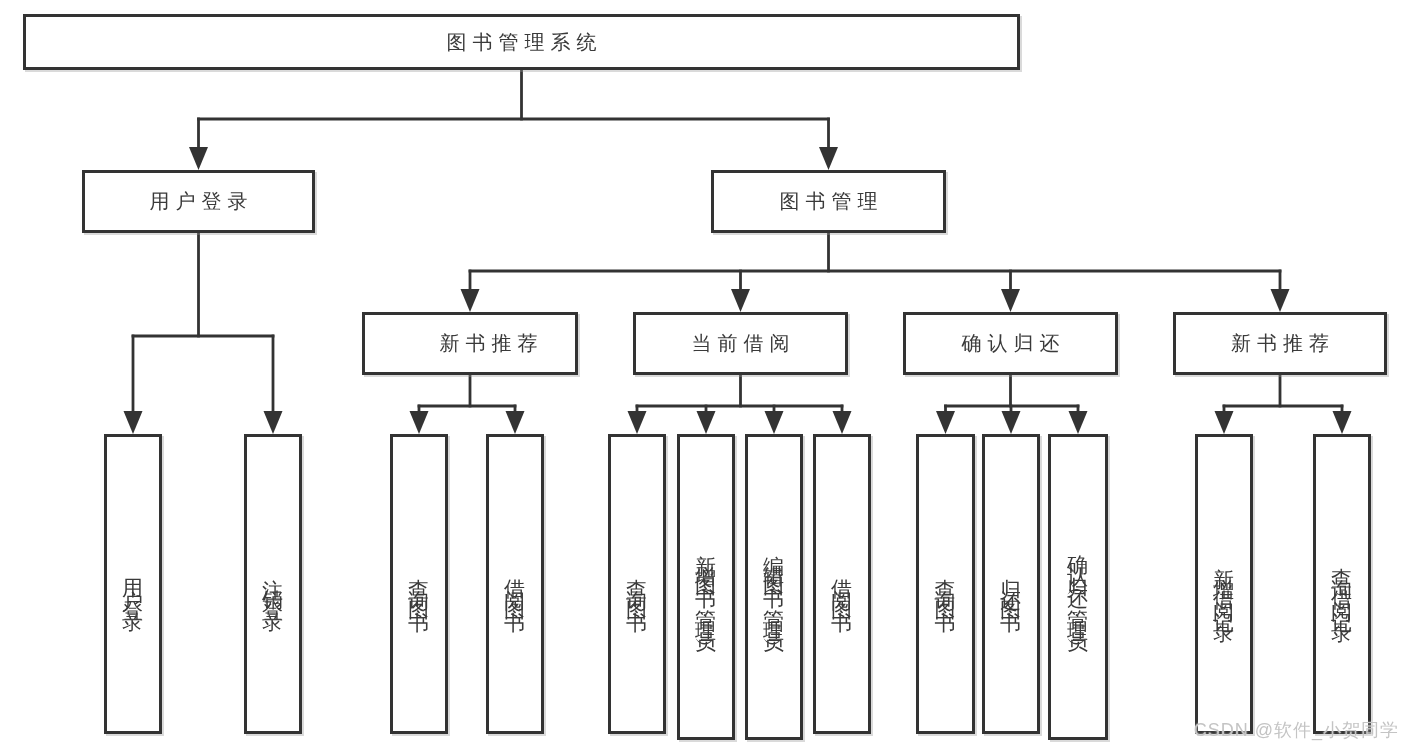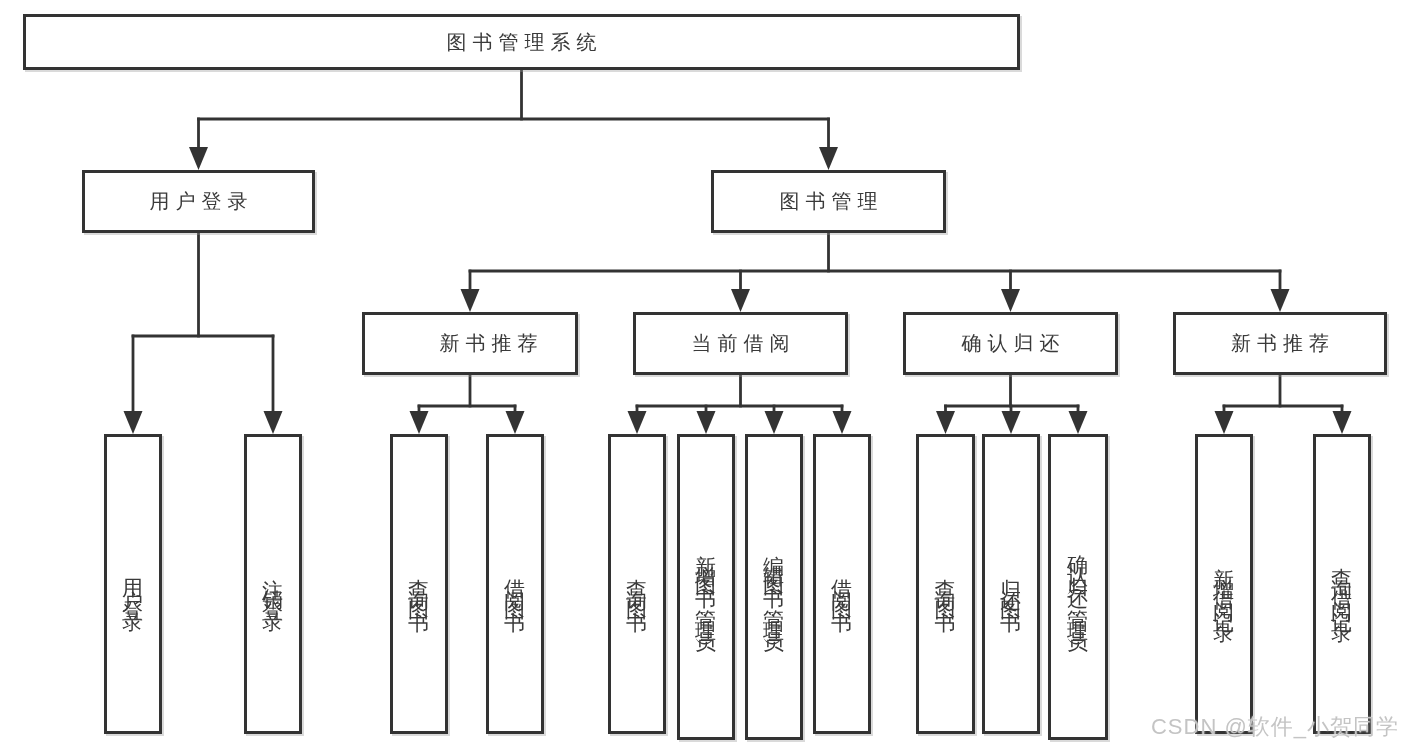--- a/index.html
+++ b/index.html
@@ -42,21 +42,21 @@
     font-size: 21px;
     font-weight: 500;
     letter-spacing: 11px;
     line-height: 1;
     white-space: nowrap;
   }
   .watermark {
     position: absolute;
     right: 6px;
     bottom: 5px;
-    font-size: 22px;
+    font-size: 18px;
     letter-spacing: 1px;
     color: #c4c4c4;
     text-shadow: 0 0 2px rgba(255,255,255,0.9);
     z-index: 5;
     white-space: nowrap;
   }
 </style>
 </head>
 <body>
 

